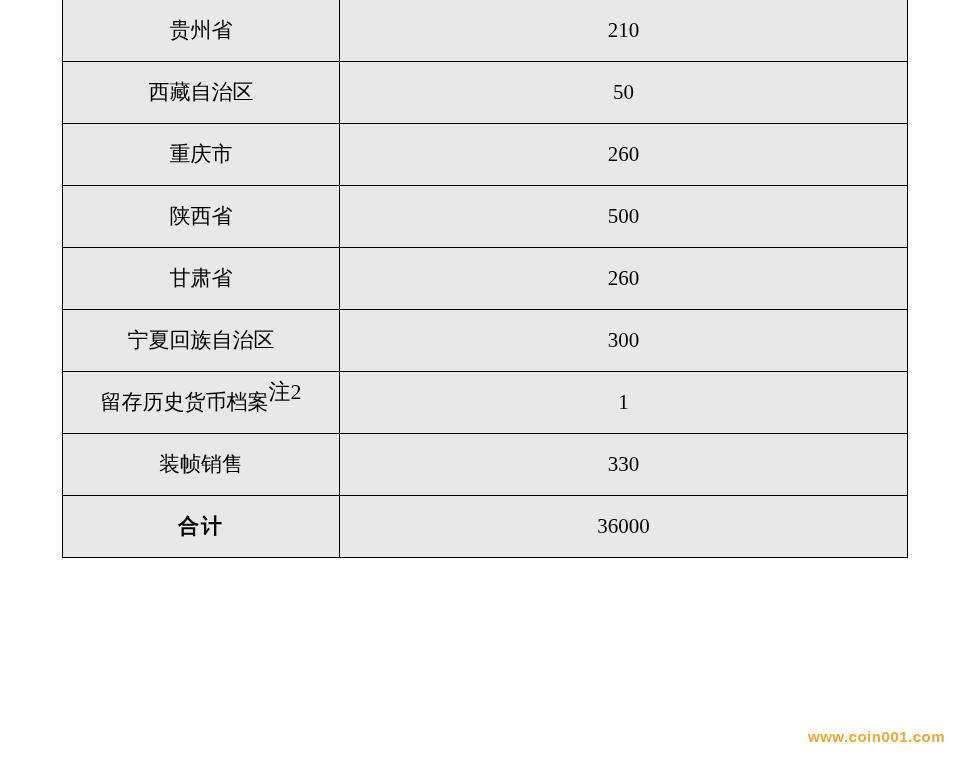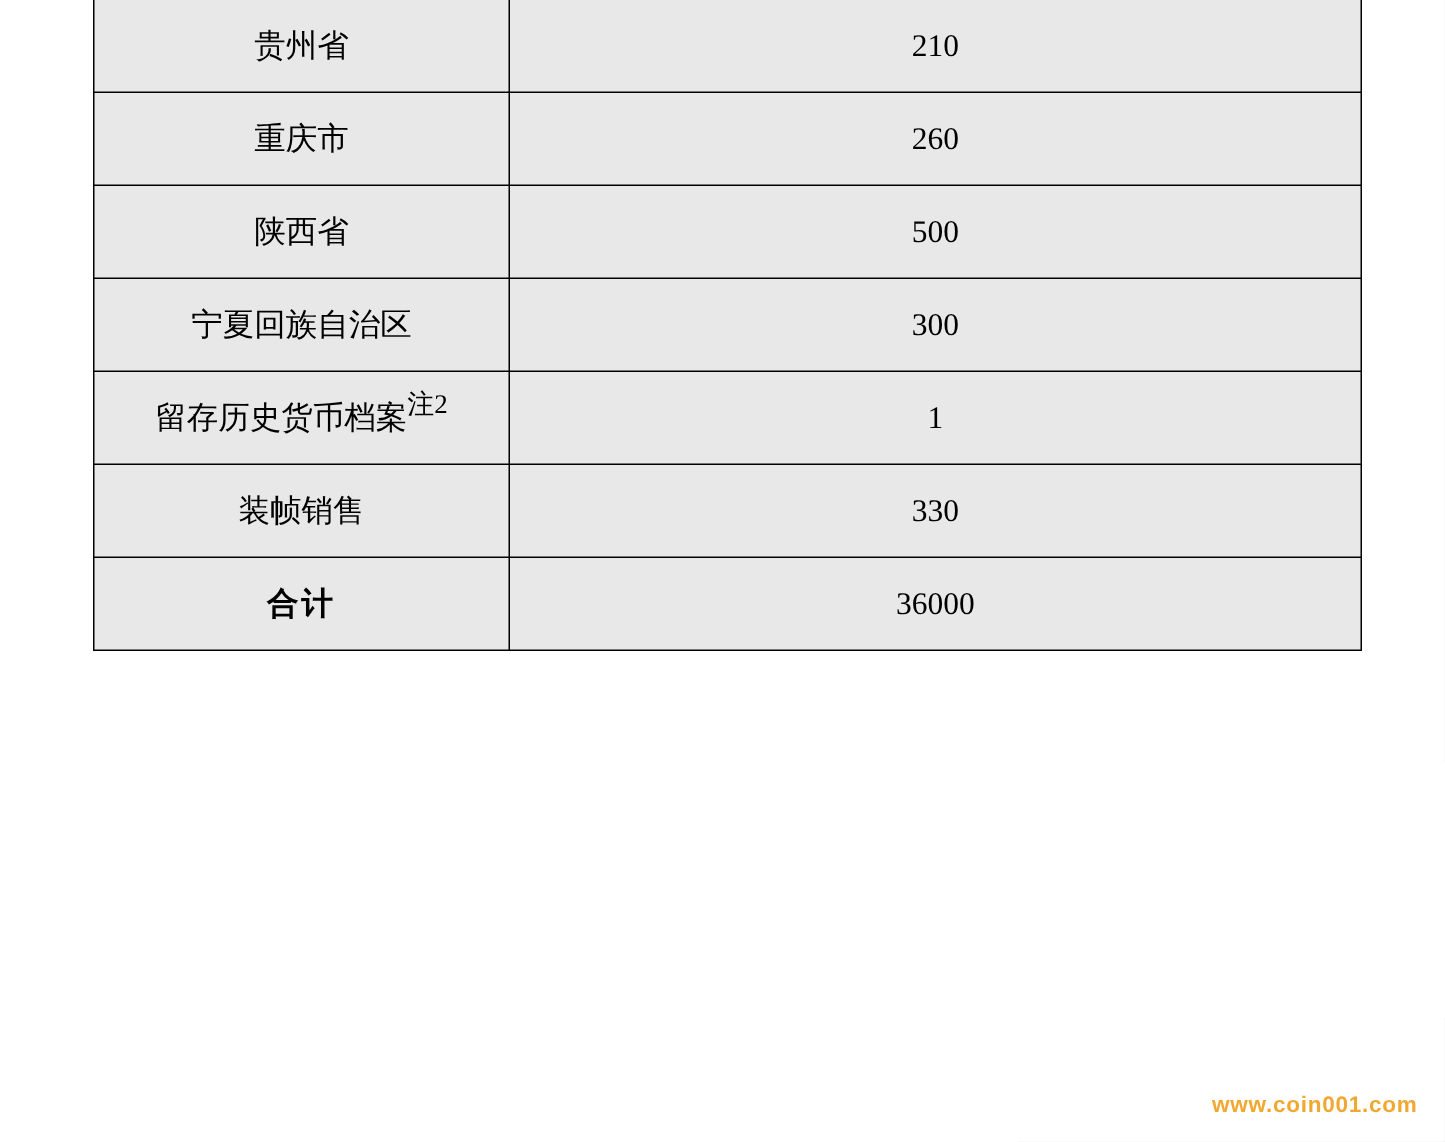--- a/index.html
+++ b/index.html
@@ -51,21 +51,21 @@
   table.alloc-table tr.total td.val {
     font-weight: normal;
     letter-spacing: 0;
   }
   .label-wrap {
     display: inline-block;
     position: relative;
     white-space: nowrap;
   }
   .sup-note {
-    font-size: 18px;
+    font-size: 22px;
     vertical-align: super;
     line-height: 0;
     position: relative;
     top: -2px;
   }
   .watermark {
     position: absolute;
     right: 18px;
     bottom: 16px;
     font-family: "Liberation Sans", sans-serif;
@@ -85,26 +85,34 @@
     <colgroup>
       <col class="c1">
       <col class="c2">
     </colgroup>
     <tbody>
       <tr>
         <td><span class="label-wrap"><span>贵州省</span></span></td>
         <td class="val">210</td>
       </tr>
       <tr>
+        <td><span class="label-wrap"><span>西藏自治区</span></span></td>
+        <td class="val">50</td>
+      </tr>
+      <tr>
         <td><span class="label-wrap"><span>重庆市</span></span></td>
         <td class="val">260</td>
       </tr>
       <tr>
         <td><span class="label-wrap"><span>陕西省</span></span></td>
         <td class="val">500</td>
+      </tr>
+      <tr>
+        <td><span class="label-wrap"><span>甘肃省</span></span></td>
+        <td class="val">260</td>
       </tr>
       <tr>
         <td><span class="label-wrap"><span>宁夏回族自治区</span></span></td>
         <td class="val">300</td>
       </tr>
       <tr>
         <td><span class="label-wrap"><span>留存历史货币档案</span><span class="sup-note">注2</span></span></td>
         <td class="val">1</td>
       </tr>
       <tr>

